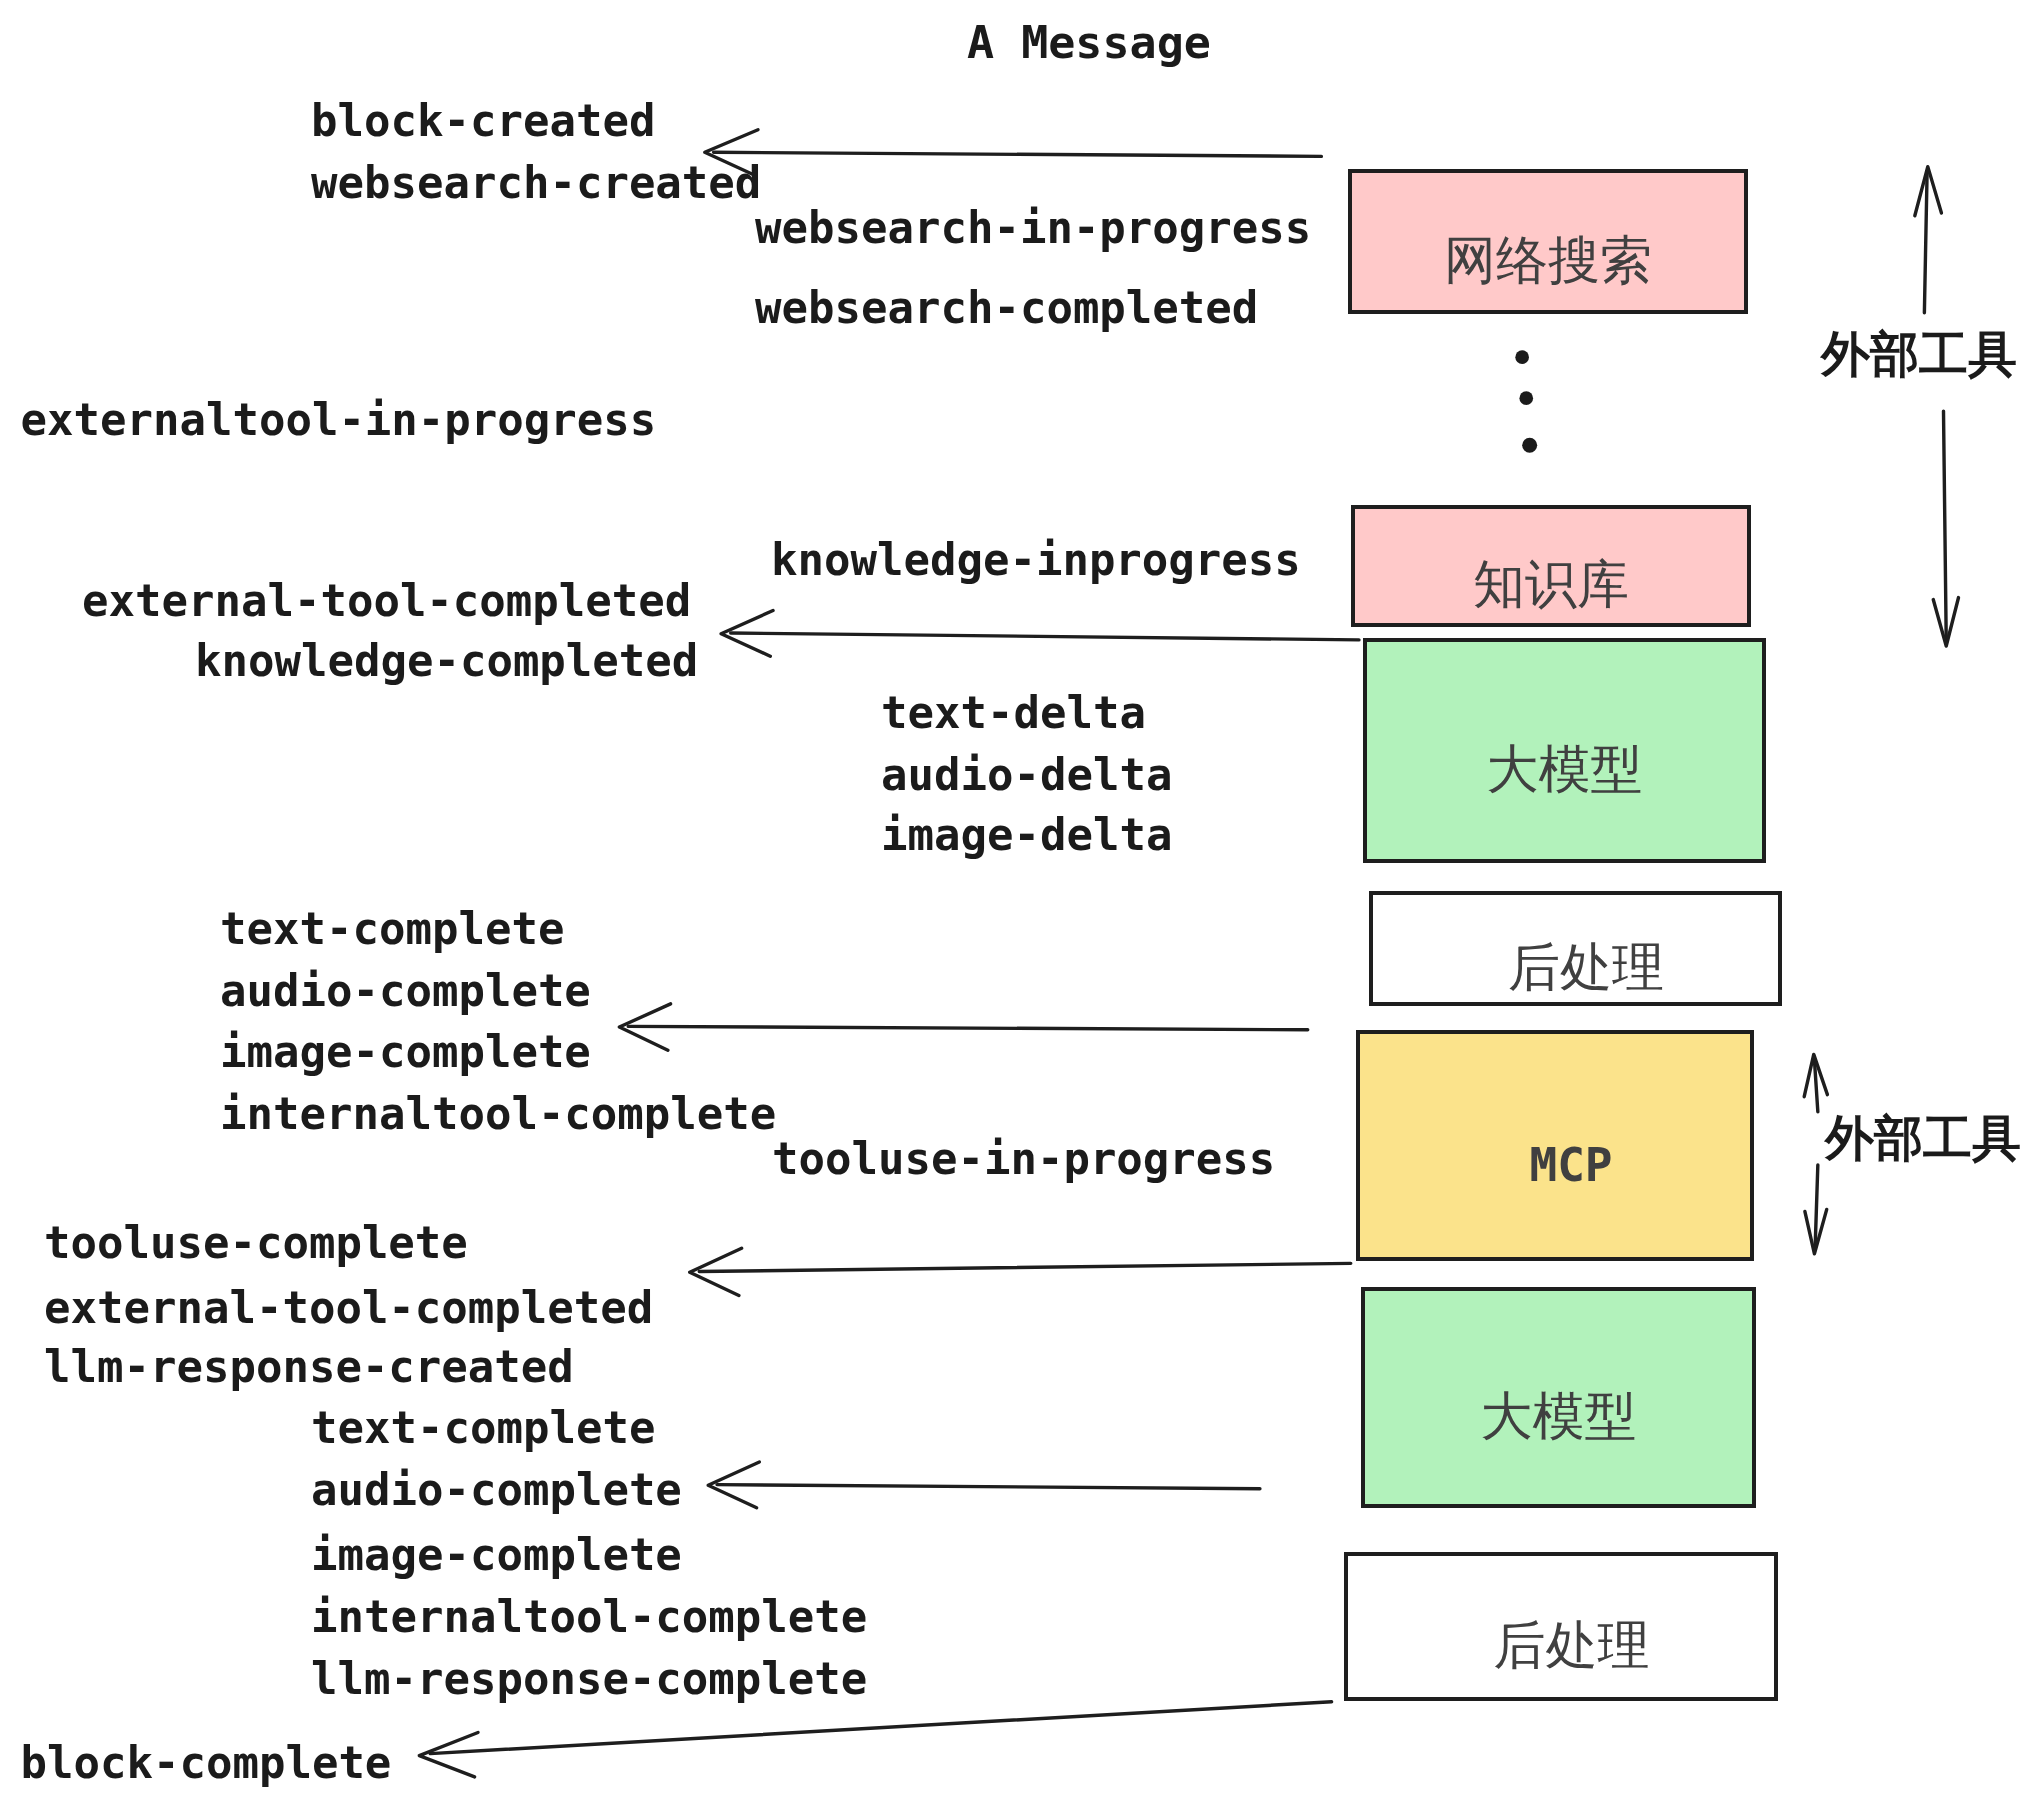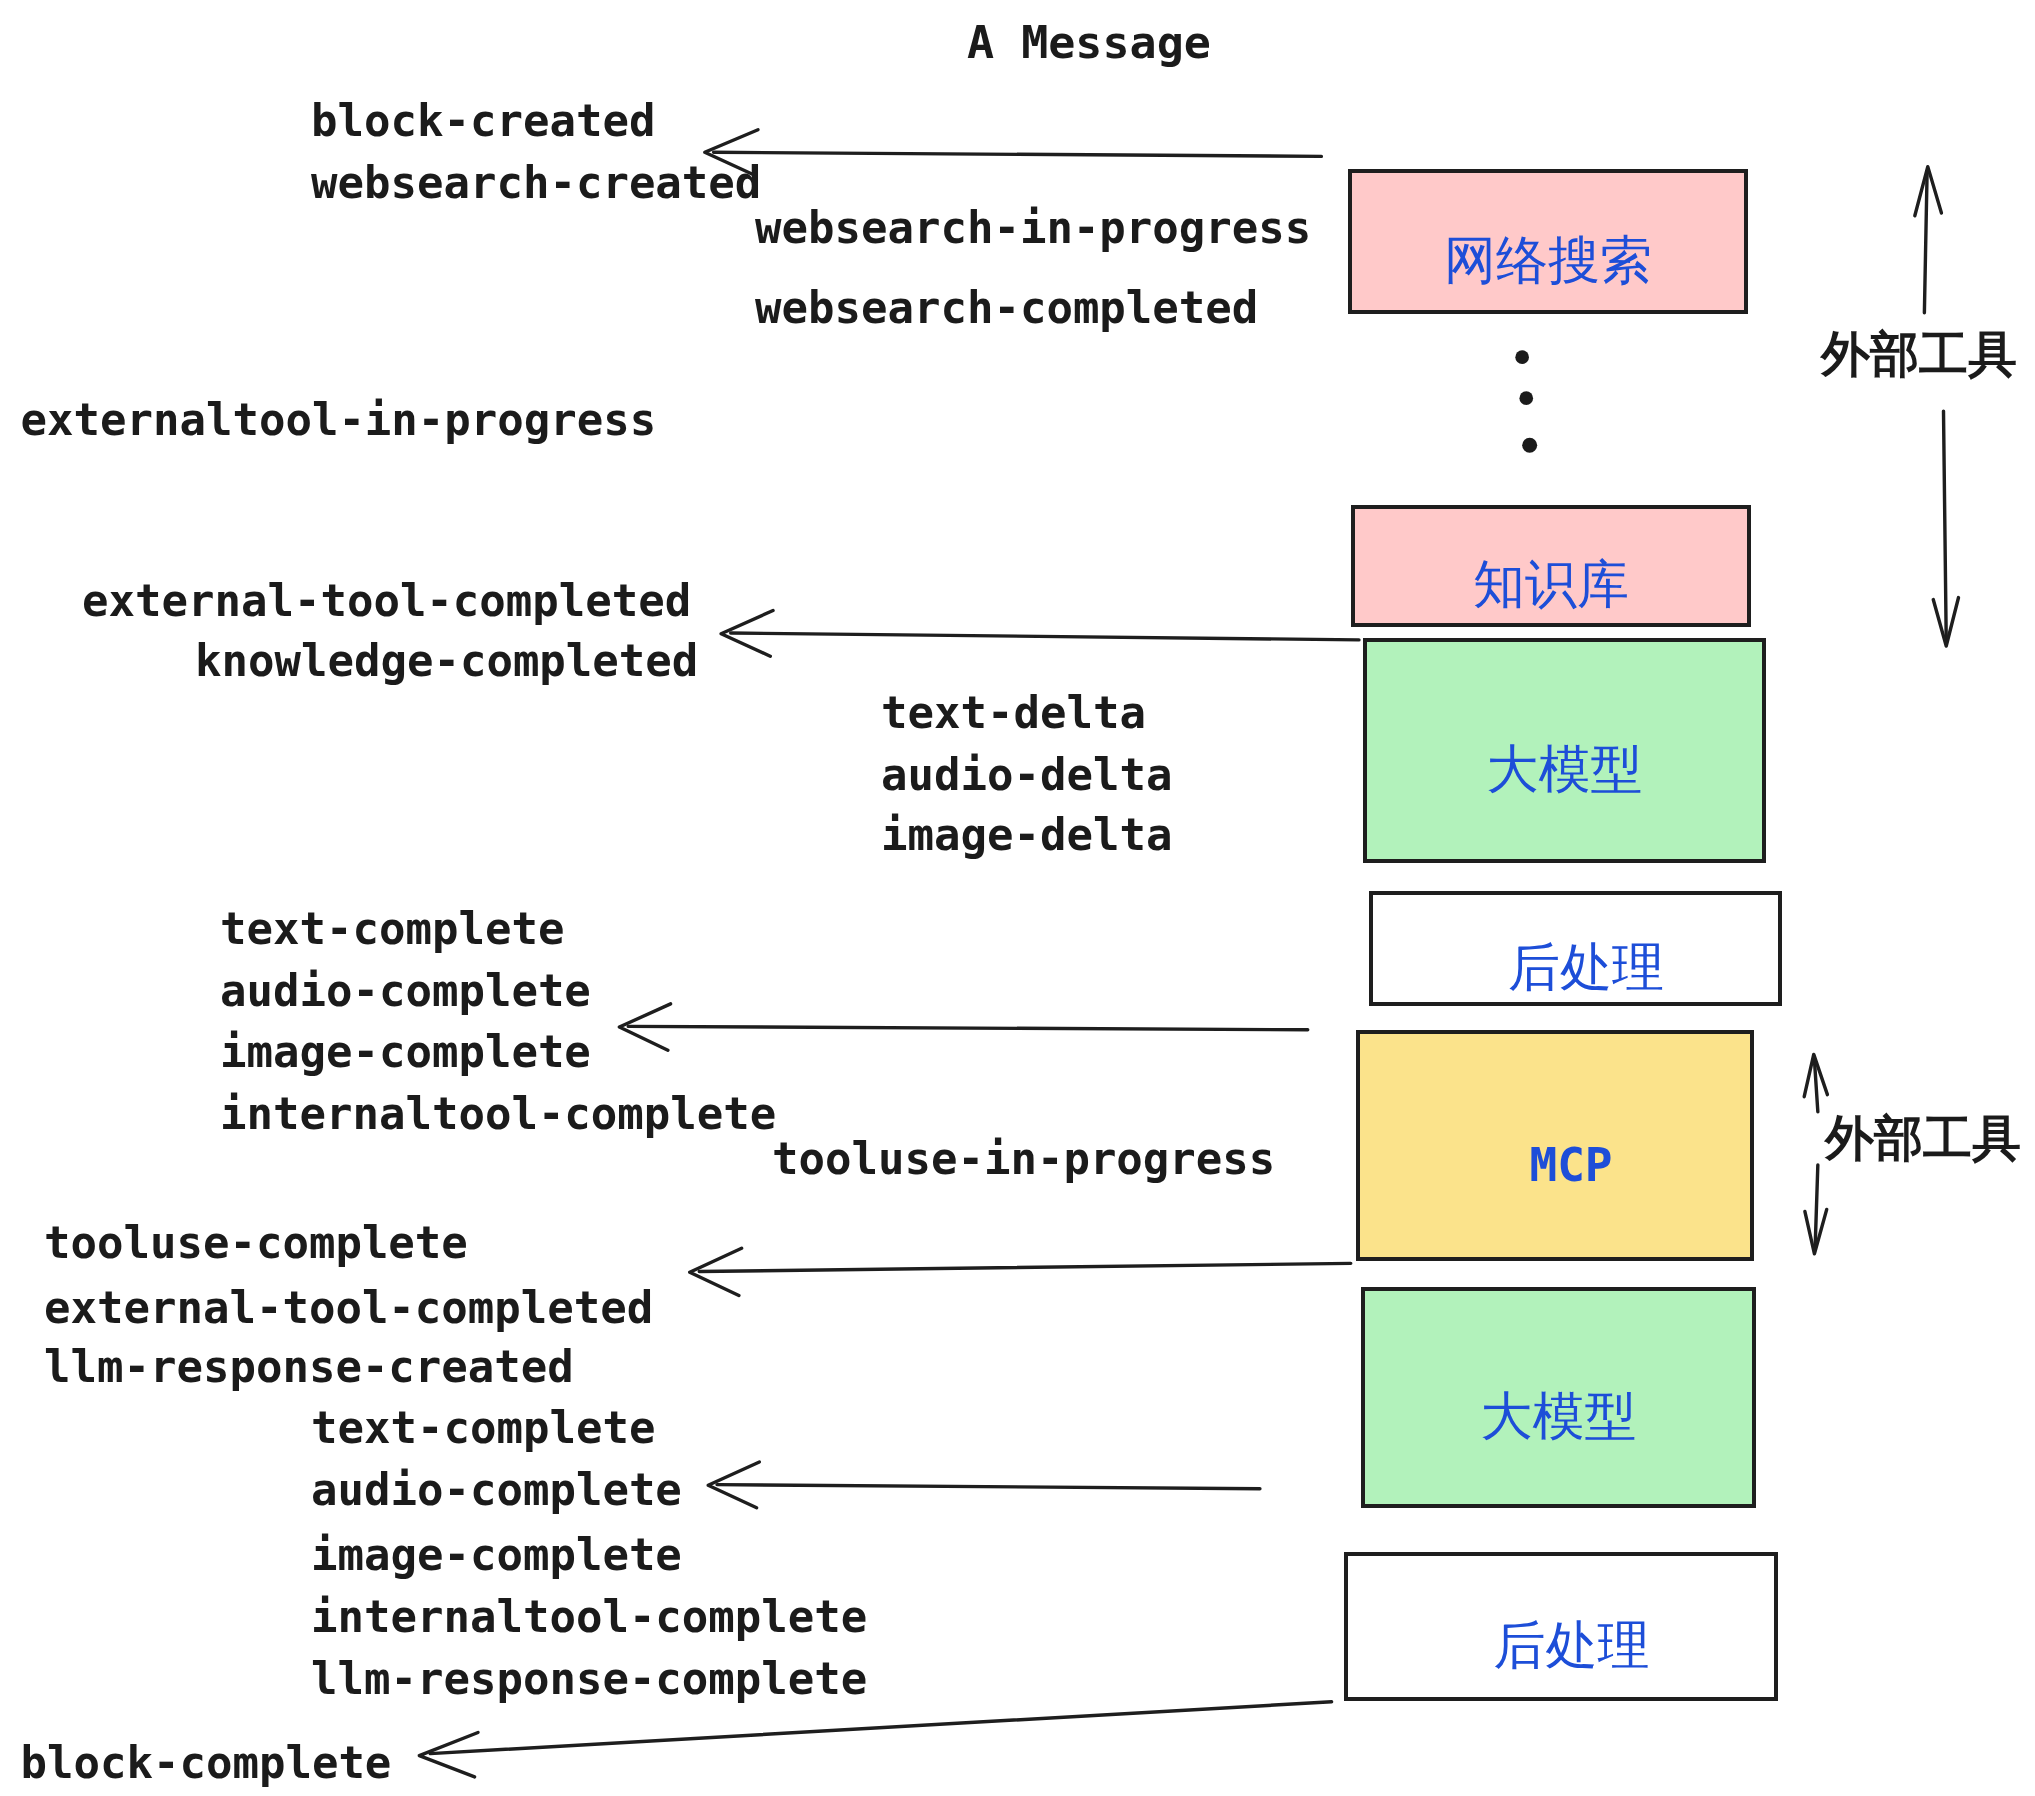--- a/index.html
+++ b/index.html
@@ -5,21 +5,21 @@
   html,body{margin:0;padding:0;background:#ffffff;}
   #canvas{position:relative;width:2035px;height:1796px;background:#ffffff;overflow:hidden;
           font-family:"DejaVu Sans Mono",monospace;color:#1b1b1b;border-radius:24px;}
   #wires{position:absolute;left:0;top:0;width:2035px;height:1796px;}
   .ev{position:absolute;transform:translateY(-50%);white-space:nowrap;
       font:700 44px "DejaVu Sans Mono",monospace;color:#1b1b1b;}
   .title{position:absolute;transform:translateY(-50%);white-space:nowrap;
       font:700 45px "DejaVu Sans Mono",monospace;color:#1b1b1b;}
   .box{position:absolute;box-sizing:border-box;border:4.1px solid #1e1e1e;
       display:flex;align-items:center;justify-content:center;}
-  .box .lbl{font:500 52px "DejaVu Sans",sans-serif;color:#1d4ed8;white-space:nowrap;margin-top:38px;}
+  .box .lbl{font:500 52px "DejaVu Sans",sans-serif;color:#404040;white-space:nowrap;margin-top:38px;}
   .box .lbl.mono{font:700 46px "DejaVu Sans Mono",monospace;}
   .fill-pink{background:#FFC9C9;}
   .fill-green{background:#B2F2BB;}
   .fill-yellow{background:#FBE38B;padding-left:32px;}
   .fill-white{background:#ffffff;padding-left:21px;}
   .side-label{position:absolute;transform:translate(-50%,-50%);white-space:nowrap;
       font:600 49px "DejaVu Sans",sans-serif;color:#1b1b1b;}
 </style>
 </head>
 <body>
@@ -79,20 +79,21 @@
     </g>
   </svg>
 
   <div class="title" style="left:967px;top:42px">A Message</div>
 
   <div class="ev" style="left:311px;top:120px">block-created</div>
   <div class="ev" style="left:311px;top:182px">websearch-created</div>
   <div class="ev" style="left:755px;top:227px">websearch-in-progress</div>
   <div class="ev" style="left:20.5px;top:419px">externaltool-in-progress</div>
   <div class="ev" style="left:755px;top:307px">websearch-completed</div>
+  <div class="ev" style="left:771px;top:559px">knowledge-inprogress</div>
   <div class="ev" style="left:82px;top:600px">external-tool-completed</div>
   <div class="ev" style="left:195px;top:660px">knowledge-completed</div>
   <div class="ev" style="left:881px;top:712px">text-delta</div>
   <div class="ev" style="left:881px;top:834px">image-delta</div>
   <div class="ev" style="left:881px;top:774px">audio-delta</div>
   <div class="ev" style="left:220px;top:928px">text-complete</div>
   <div class="ev" style="left:220px;top:990px">audio-complete</div>
   <div class="ev" style="left:220px;top:1051px">image-complete</div>
   <div class="ev" style="left:220px;top:1113px">internaltool-complete</div>
   <div class="ev" style="left:772px;top:1158px">tooluse-in-progress</div>

